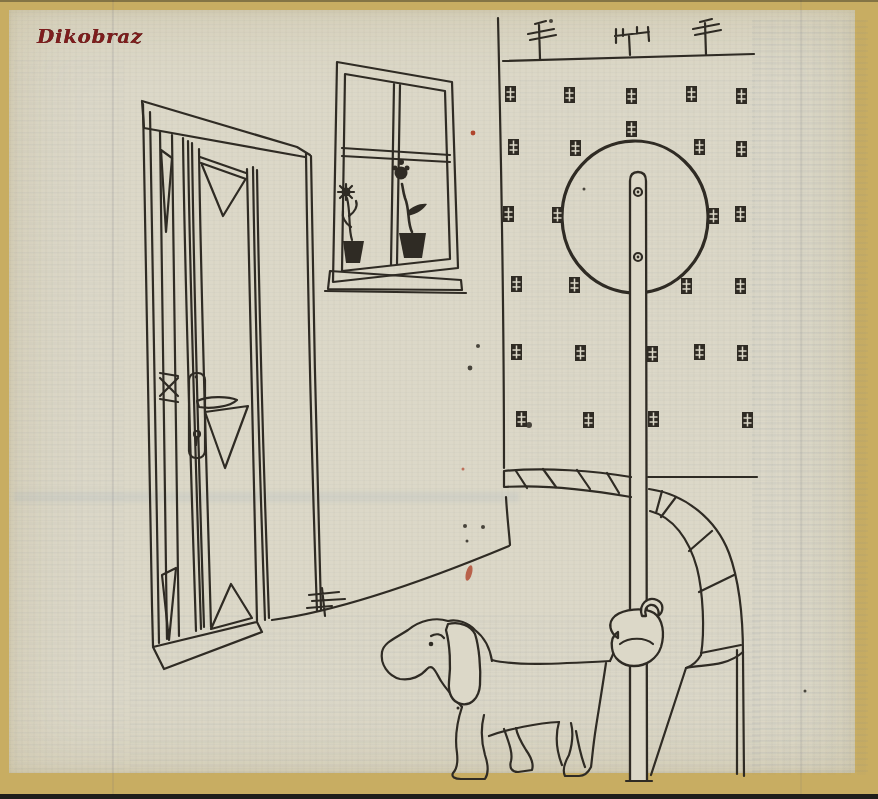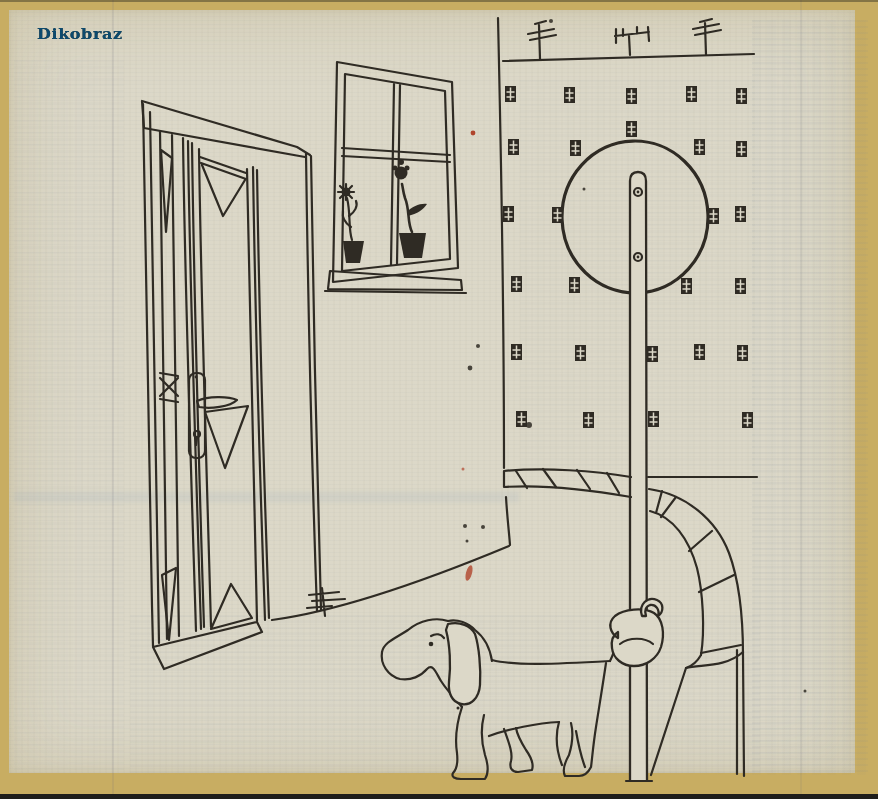--- a/index.html
+++ b/index.html
@@ -24,23 +24,24 @@
     background:
       repeating-linear-gradient(180deg, rgba(108,124,150,.13) 0 2px, rgba(0,0,0,0) 2px 6px),
       repeating-linear-gradient(90deg, rgba(108,124,150,.05) 0 9px, rgba(0,0,0,0) 9px 15px);
   }
   .crease-v{position:absolute;top:0;bottom:0;width:2px;pointer-events:none;}
   .band-h{position:absolute;pointer-events:none;}
   .edge-top{position:absolute;left:0;right:0;top:0;height:2px;background:rgba(30,30,28,.40);}
   .edge-bottom{position:absolute;left:0;right:0;bottom:0;height:5px;background:var(--edge_dark,#1f1e1b);}
   .masthead{
     position:absolute;left:37px;top:24px;
-    font-weight:bold;font-size:16px;letter-spacing:.6px;color:#0c4a6e;
+    font-weight:bold;font-size:20px;letter-spacing:.6px;color:#7f1d1d;
     transform:scaleY(.96);
     text-shadow:0 0 .4px #39342c;
+    font-style:italic;
   }
   svg.draw{position:absolute;left:0;top:0;width:878px;height:799px;}
   .s{stroke:var(--ink,#2f2b24);fill:none;stroke-width:2.2;stroke-linecap:round;stroke-linejoin:round;}
   .s3{stroke:var(--ink,#2f2b24);fill:none;stroke-width:3.2;stroke-linecap:round;stroke-linejoin:round;}
   .f{fill:var(--ink,#2f2b24);stroke:none;}
   .pf{fill:var(--paper,#dcd8c8);stroke:var(--ink,#2f2b24);stroke-width:2.3;stroke-linejoin:round;}
   .red{fill:var(--accent_red,#b0452c);stroke:none;}
 </style>
 </head>
 <body>

